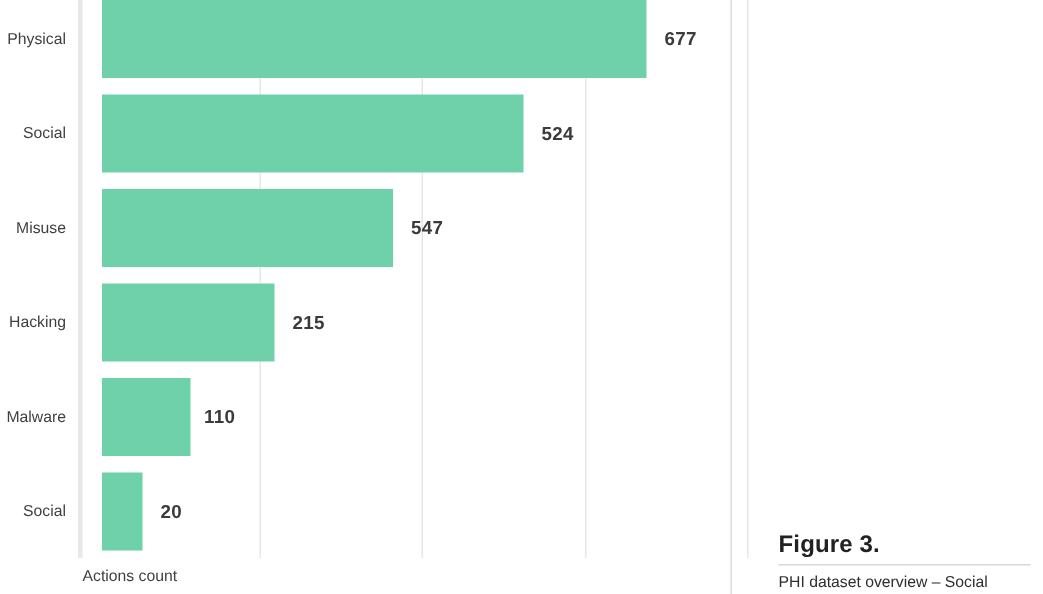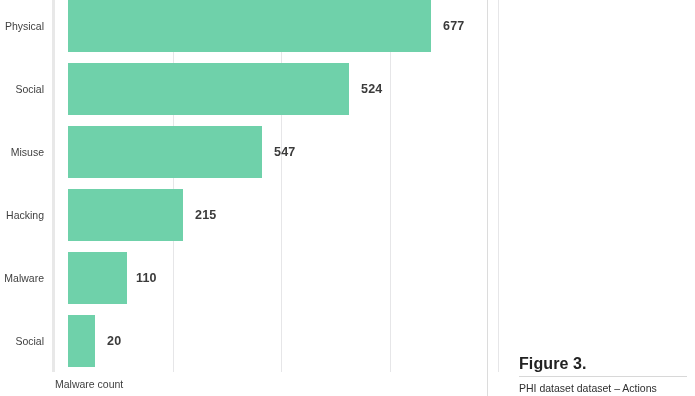--- a/index.html
+++ b/index.html
@@ -202,25 +202,25 @@
 
     <div class="y-axis"></div>
 
     <div class="cat-label" style="top:0px;">Physical</div>
     <div class="cat-label" style="top:63px;">Social</div>
     <div class="cat-label" style="top:189px;">Hacking</div>
     <div class="cat-label" style="top:126px;">Misuse</div>
     <div class="cat-label" style="top:252px;">Malware</div>
     <div class="cat-label" style="top:315px;">Social</div>
 
-    <div class="axis-title">Malware count</div>
+    <div class="axis-title">Actions count</div>
 
   </div>
 
   <div class="panel-divider"></div>
 
   <div class="caption-block">
     <div class="caption-title">Figure 3.</div>
     <div class="caption-rule"></div>
-    <div class="caption-text">PHI dataset dataset – Actions</div>
+    <div class="caption-text">PHI dataset overview – Social</div>
   </div>
 
 </div>
 
 </body></html>

